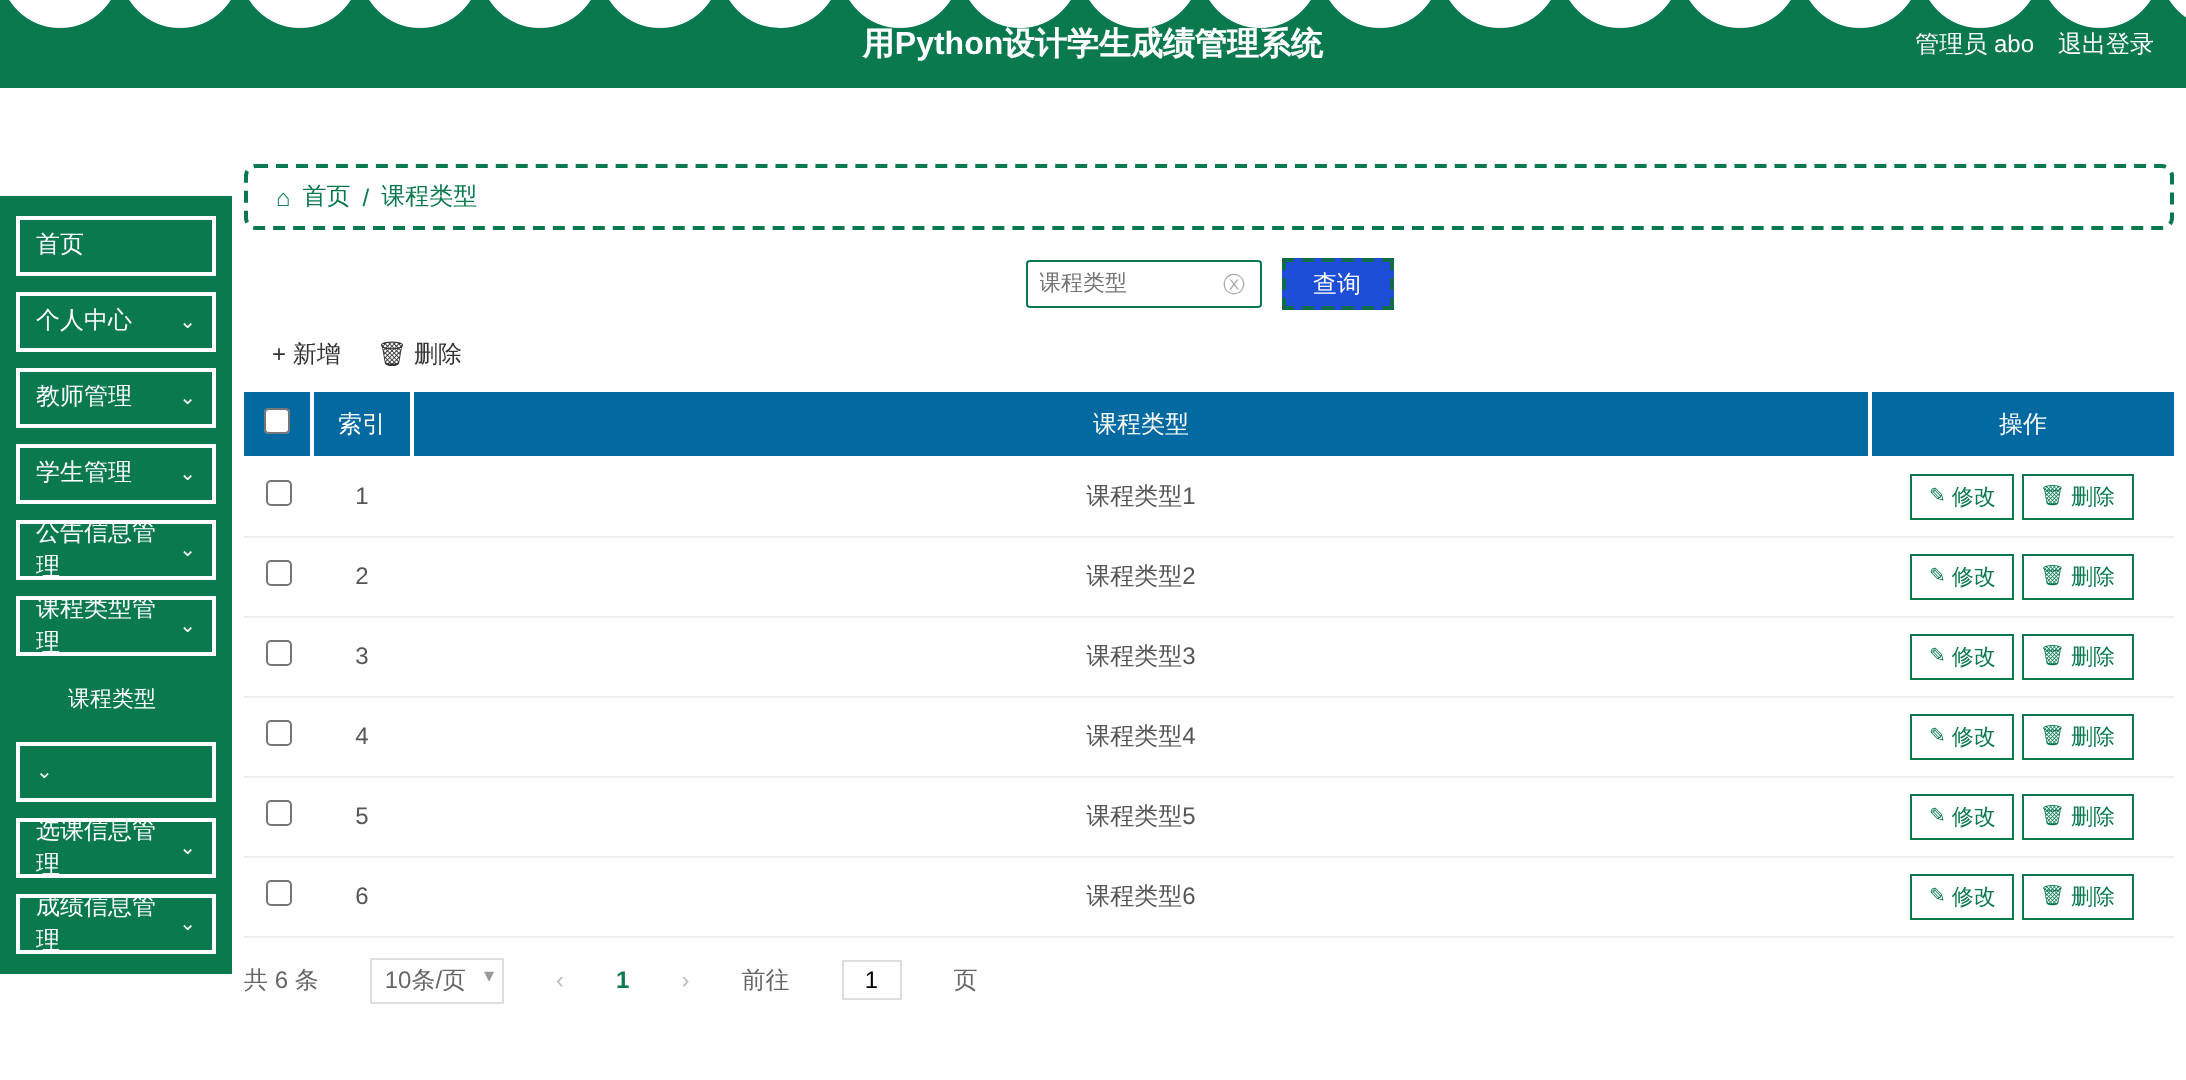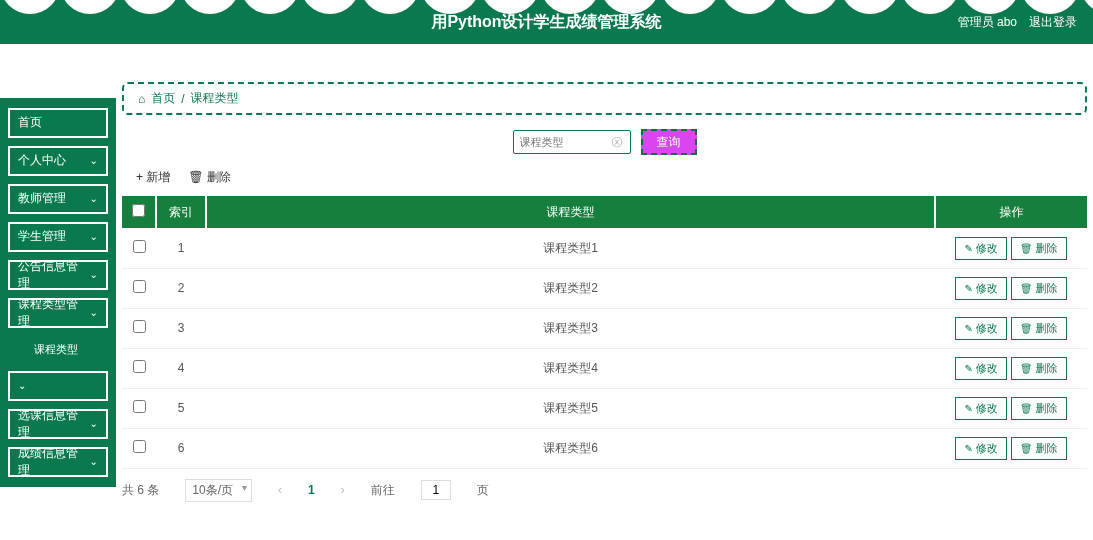--- a/index.html
+++ b/index.html
@@ -107,21 +107,21 @@
 }
 .search-input-wrap { position: relative; }
 .search-input-wrap .clear {
   position: absolute; right: 5px; top: 5px;
   width: 14px; height: 14px;
   color: #aaa;
   font-size: 11px;
   cursor: pointer;
 }
 .search-btn {
-  background: #d946ef;
+  background: #1d4ed8;
   color: #fff;
   border: 2px dashed #0f6b48;
   height: 26px;
   padding: 0 14px;
   font-size: 12px;
   cursor: pointer;
 }
 
 .toolbar {
   display: flex;
@@ -130,21 +130,21 @@
   font-size: 12px;
   color: #333;
 }
 .toolbar span { cursor: pointer; }
 
 .table {
   width: 100%;
   border-collapse: collapse;
 }
 .table thead th {
-  background: #15803d;
+  background: #0369a1;
   color: #fff;
   font-weight: normal;
   font-size: 12px;
   height: 32px;
   border-right: 2px solid #fff;
 }
 .table thead th:last-child { border-right: none; }
 .table thead th.check-col { width: 34px; }
 .table thead th.index-col { width: 50px; }
 .table thead th.op-col { width: 152px; }

